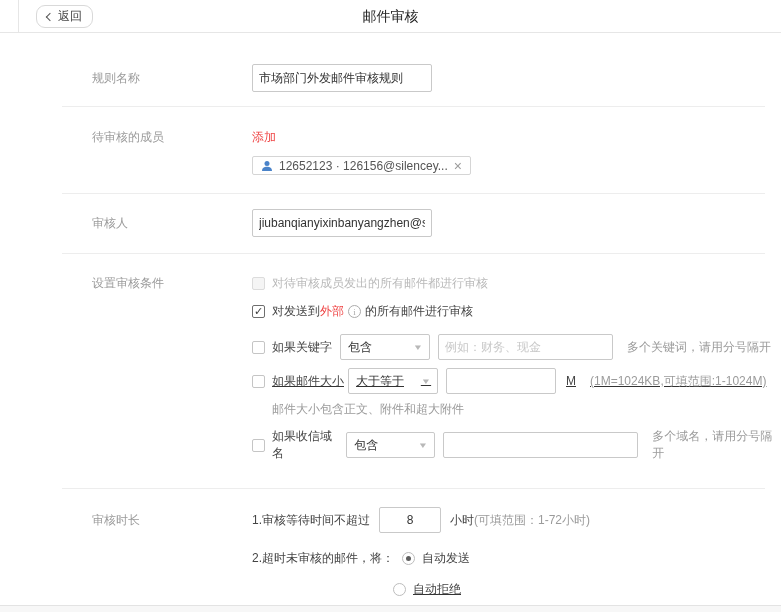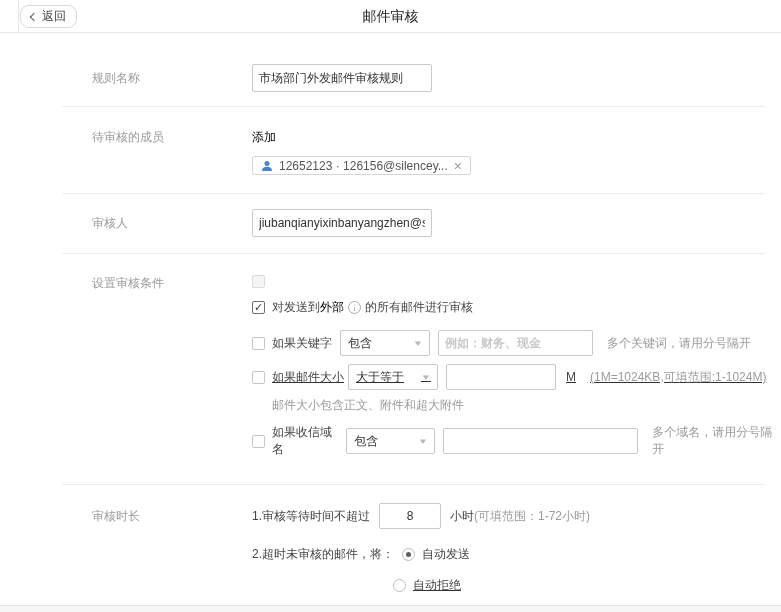--- a/index.html
+++ b/index.html
@@ -6,21 +6,21 @@
   html,body { width: 781px; height: 612px; }
   body {
     font-family: "Liberation Sans", "DejaVu Sans", sans-serif;
     font-size: 12px; color: #333; background: #fff;
     position: relative; overflow: hidden;
   }
   
   .topbar { height: 33px; border-bottom: 1px solid #e6e6e6; position: relative; }
   .left-edge { position: absolute; left: 18px; top: 0; width: 1px; height: 33px; background: #e6e6e6; }
   .back-btn {
-    position: absolute; left: 20px; top: 5px; height: 23px;
+    position: absolute; left: 36px; top: 5px; height: 23px;
     padding: 0 10px; border: 1px solid #d9d9d9; border-radius: 9px;
     background: #fff; display: inline-flex; align-items: center; gap: 5px;
     font-size: 12px; color: #444; cursor: pointer;
   }
   .chevron-left {
     width: 6px; height: 6px; border-left: 1px solid #555; border-bottom: 1px solid #555;
     transform: rotate(45deg); display: inline-block;
   }
   .page-title {
     position: absolute; left: 0; right: 0; top: 0; height: 33px;
@@ -30,21 +30,21 @@
   
   .section { display: flex; padding-left: 92px; gap: 40px; }
   .label-col { width: 120px; flex: 0 0 120px; color: #9b9b9b; }
   .ctrl-col { flex: 1; }
   .divider { border-bottom: 1px solid #ededed; margin: 0 16px 0 62px; }
   .text-input {
     width: 180px; height: 28px; border: 1px solid #c9c9c9; border-radius: 2px;
     padding: 0 6px; font-size: 12px; color: #333; font-family: inherit; outline: none;
   }
   .text-input::placeholder { color: #c8c8c8; }
-  .link { color: #000000; text-decoration: none; cursor: pointer; }
+  .link { color: #ef4444; text-decoration: none; cursor: pointer; }
   .gray { color: #9b9b9b; }
   
   .member-tag {
     display: inline-flex; align-items: center; gap: 6px; height: 19px;
     border: 1px solid #d5d5d5; border-radius: 2px; padding: 0 8px;
     color: #555; background: #fff;
   }
   .member-tag .remove { color: #9b9b9b; font-size: 14px; cursor: pointer; line-height: 1; }
   
   .cbrow { display: flex; align-items: center; }
@@ -66,21 +66,21 @@
   }
   
   .select {
     height: 26px; width: 90px; border: 1px solid #c9c9c9; border-radius: 2px; background: #fff;
     display: inline-flex; align-items: center; justify-content: space-between;
     padding: 0 7px; color: #333; cursor: pointer; margin: 0 8px 0 8px;
   }
   .select .arrow { color: #b8b8b8; font-size: 8px; transform: scaleX(1.3); }
   .cond-input { height: 26px; border: 1px solid #c9c9c9; border-radius: 2px; padding: 0 6px; font-size: 12px; font-family: inherit; color:#333; outline: none; }
   .cond-input::placeholder { color: #c8c8c8; }
-  .w155 { width: 155px; font-weight: bold; }
+  .w155 { width: 175px; }
   .w110 { width: 110px; }
   .w200 { width: 200px; }
   .hint { color: #9b9b9b; margin-left: 14px; }
   .info-icon {
     display: inline-flex; align-items: center; justify-content: center;
     width: 13px; height: 13px; border: 1px solid #ababab; border-radius: 50%;
     color: #ababab; font-size: 9px; font-family: "Liberation Serif", serif;
     margin: 0 4px; vertical-align: -2px;
   }
   
@@ -142,20 +142,21 @@
   </div>
 </div>
 <div class="divider"></div>
 
 <div class="section" style="padding-top:21px; padding-bottom:26px;">
   <div class="label-col">设置审核条件</div>
   <div class="ctrl-col">
 
     <div class="cbrow" style="margin-bottom:11px;">
       <span class="cb disabled"></span>
+      <span class="txt-disabled">对待审核成员发出的所有邮件都进行审核</span>
     </div>
 
     <div class="cbrow" style="margin-bottom:14px;">
       <span class="cb checked"></span>
       <span class="dark">对发送到</span>
         <a class="link">外部</a>
         <span class="info-icon">i</span>
         <span class="dark">的所有邮件进行审核</span>
     </div>
 

